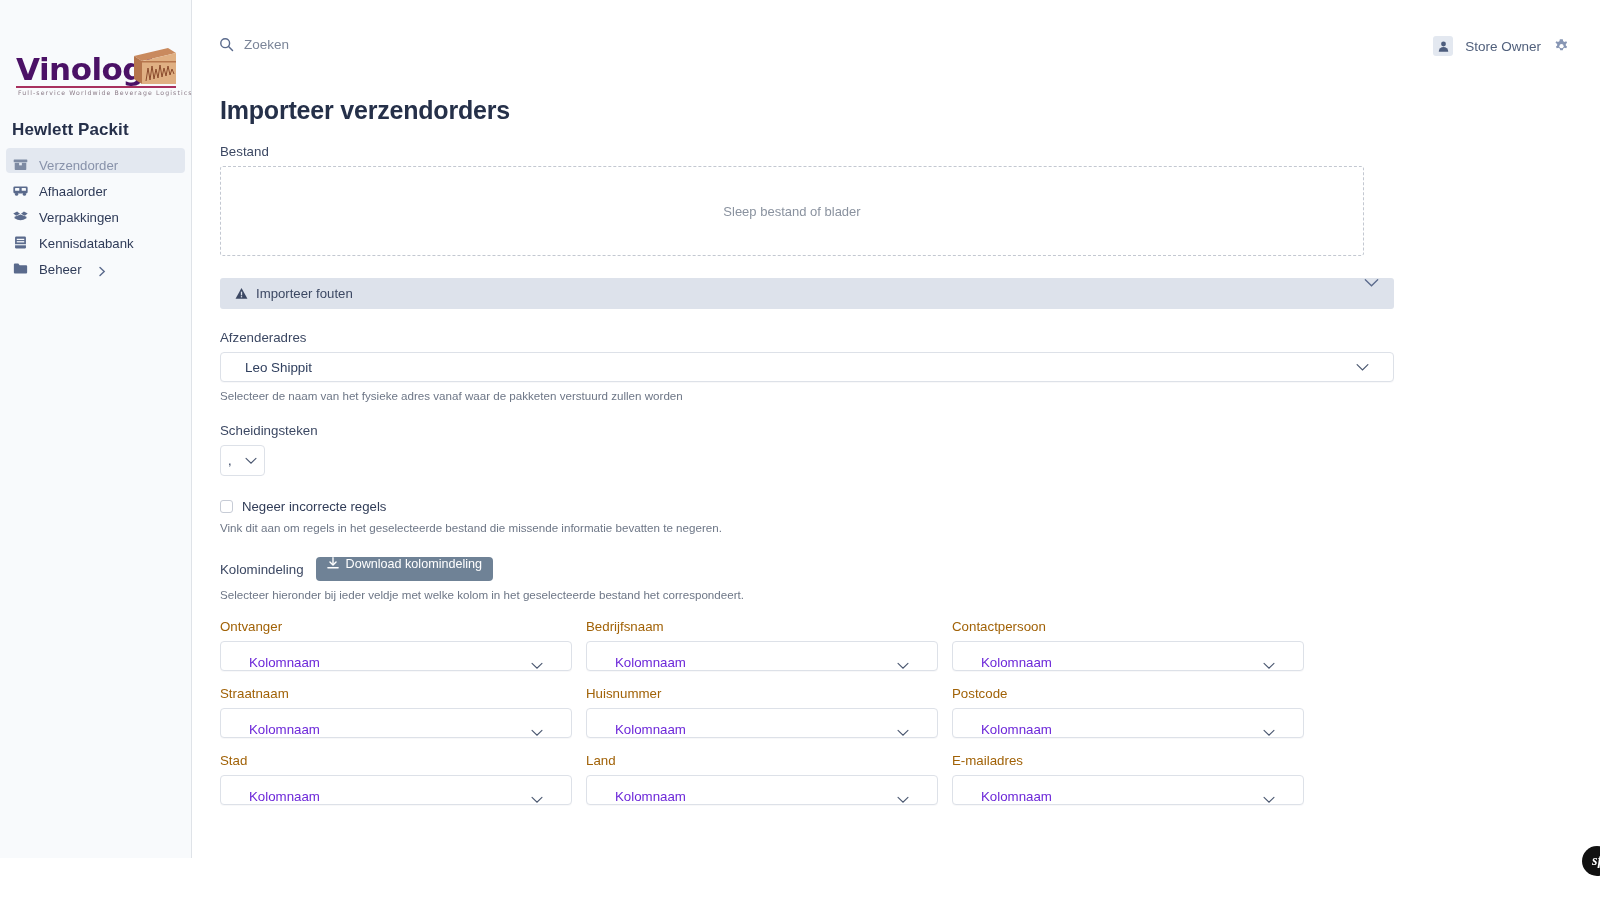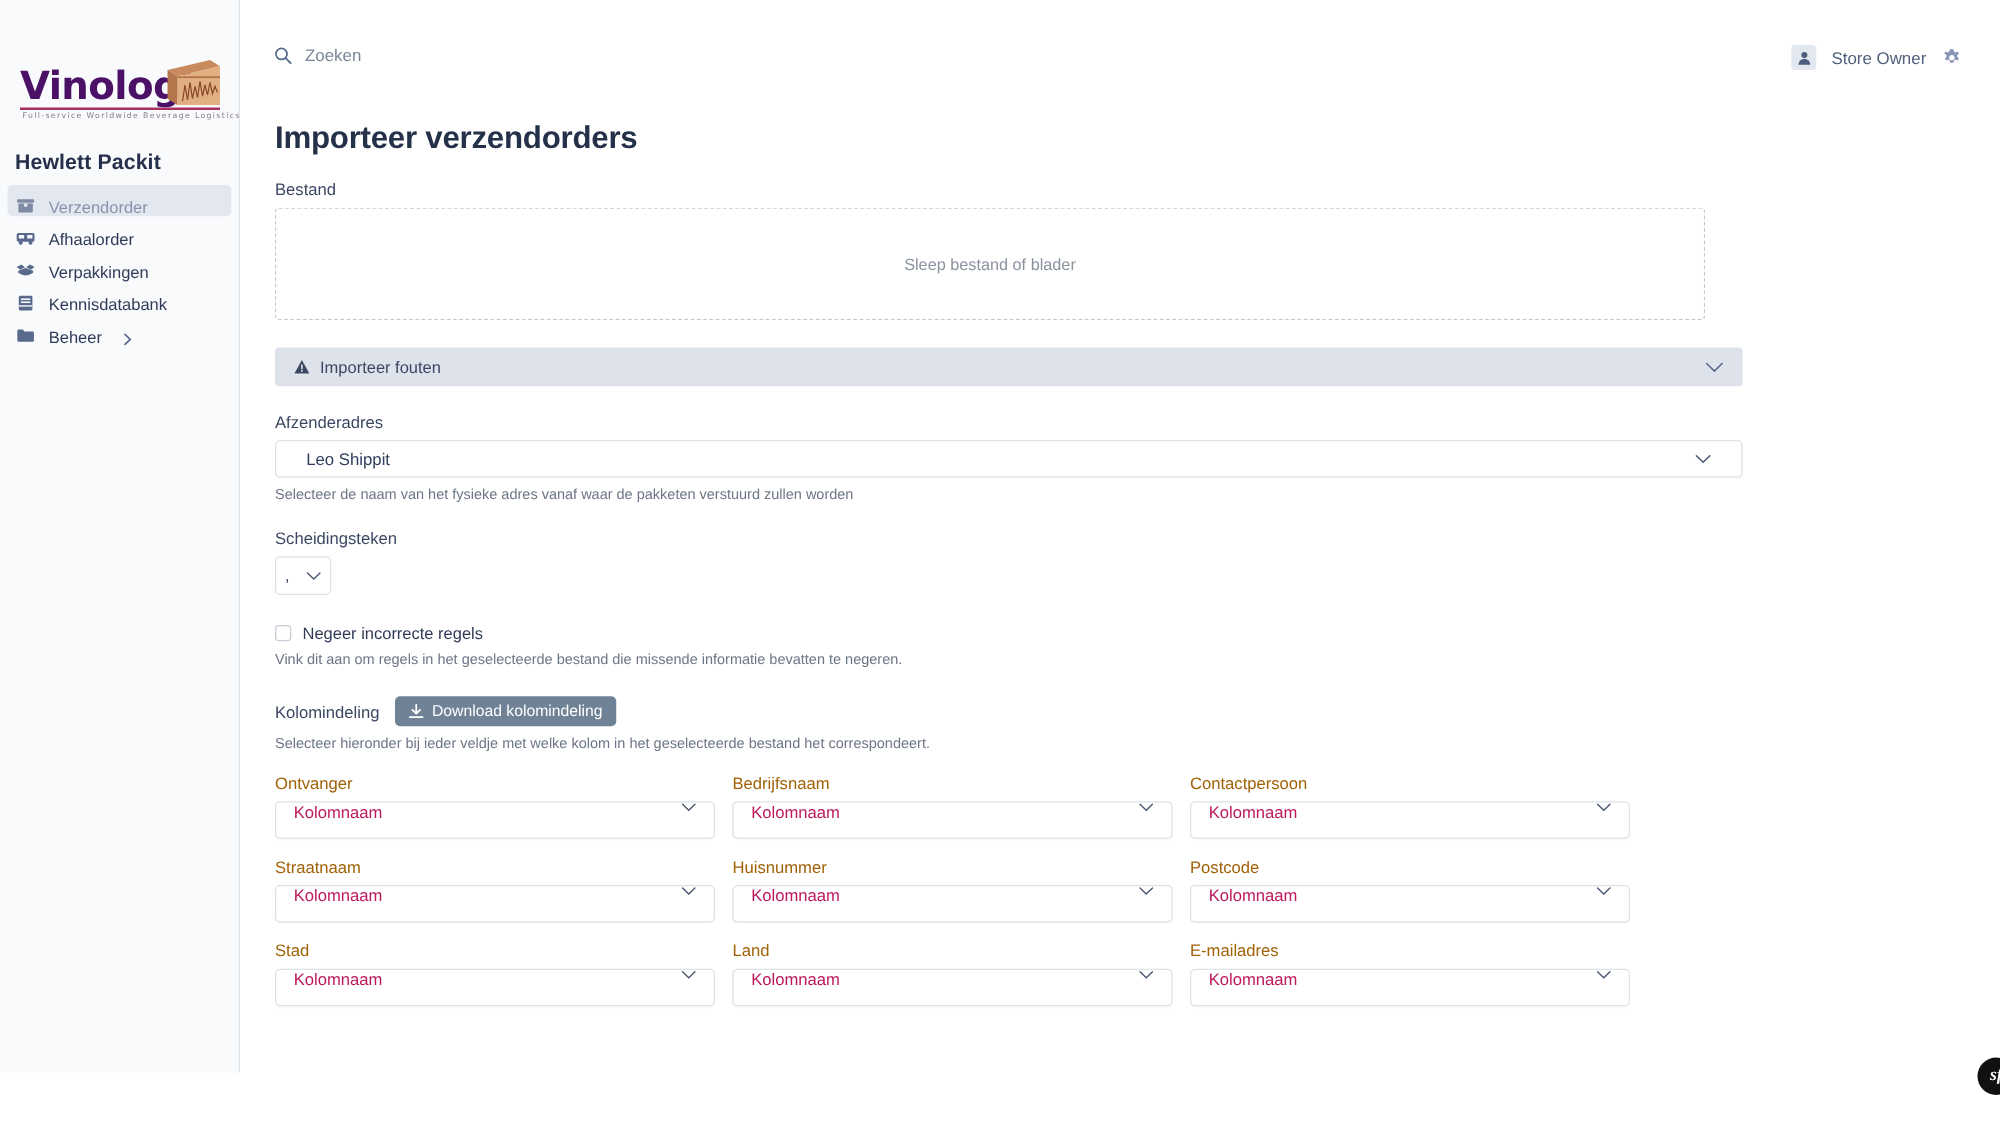--- a/index.html
+++ b/index.html
@@ -128,21 +128,21 @@
     border-radius: 3px;
     display: flex; align-items: center; justify-content: center;
     font-size: 13px; color: #8a929f;
     cursor: pointer;
   }
   .errbanner {
     width: 1174px; height: 31px;
     margin-top: 22px;
     background: #dde2eb;
     border-radius: 3px;
-    display: flex; align-items: center;
+    display: flex; 
     padding: 0 15px;
     cursor: pointer;
   }
   .errbanner-left {
     display: flex; align-items: center; gap: 8px;
     font-size: 13.2px; color: #3c4863;
   }
   .errbanner-caret { margin-left: auto; display: flex; }
 
   .block { margin-top: 21px; }
@@ -188,21 +188,21 @@
     background: #fff;
   }
   .checkrow-label { font-size: 13.2px; color: #303c57; }
 
   .kolrow {
     display: flex; align-items: center; gap: 12px;
     margin-top: 23px;
   }
   .kol-label { font-size: 13.3px; color: #3c4863; }
   .dl-btn {
-    display: flex; align-items: center; gap: 7px;
+    display: flex; align-items: flex-start; gap: 7px;
     height: 24px;
     padding: 0 11px;
     background: #6f8296;
     border-radius: 4px;
     color: #ffffff;
     font-size: 12.6px;
     cursor: pointer;
     border: none;
   }
 
@@ -214,24 +214,24 @@
     row-gap: 0;
     width: 1090px;
   }
   .cell { padding-bottom: 15px; }
   .cell-label { font-size: 13.3px; color: #a16207; margin-bottom: 7px; }
   .cell-select {
     width: 352px; height: 30px;
     border: 1px solid #dde1e8;
     border-radius: 4px;
     background: #fff;
-    display: flex; align-items: flex-start;
-    padding: 0 14px;
+    display: flex; align-items: flex-end;
+    padding: 0 28px;
     font-size: 13.3px;
-    color: #be185d;
+    color: #6d28d9;
     cursor: pointer;
     box-shadow: 0 1px 1px rgba(20,30,60,0.03);
   }
   .cell-select .caret { margin-left: auto; display: flex; }
 
   
   .badge {
     position: absolute;
     right: -12px; bottom: 24px;
     width: 30px; height: 30px;

